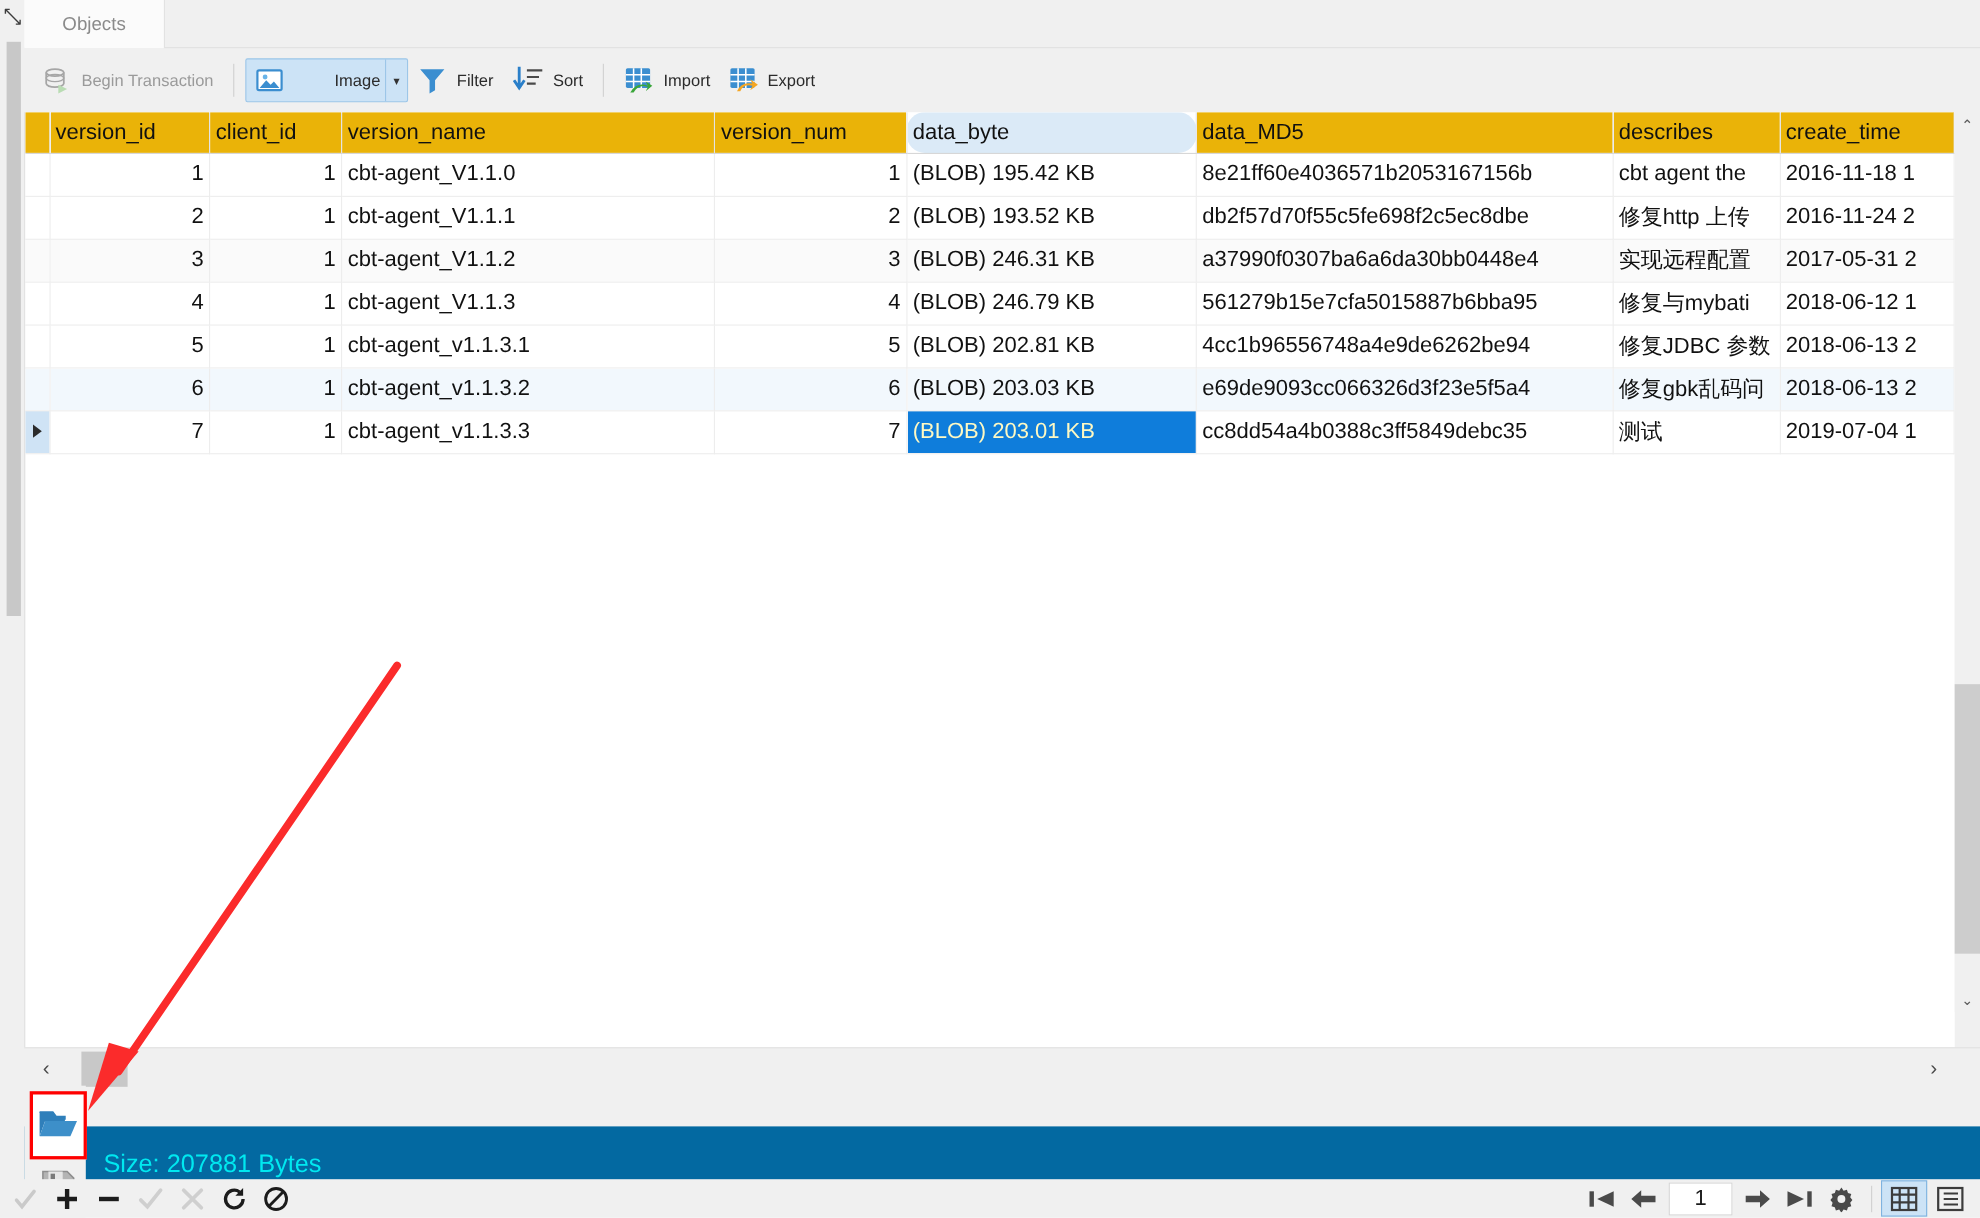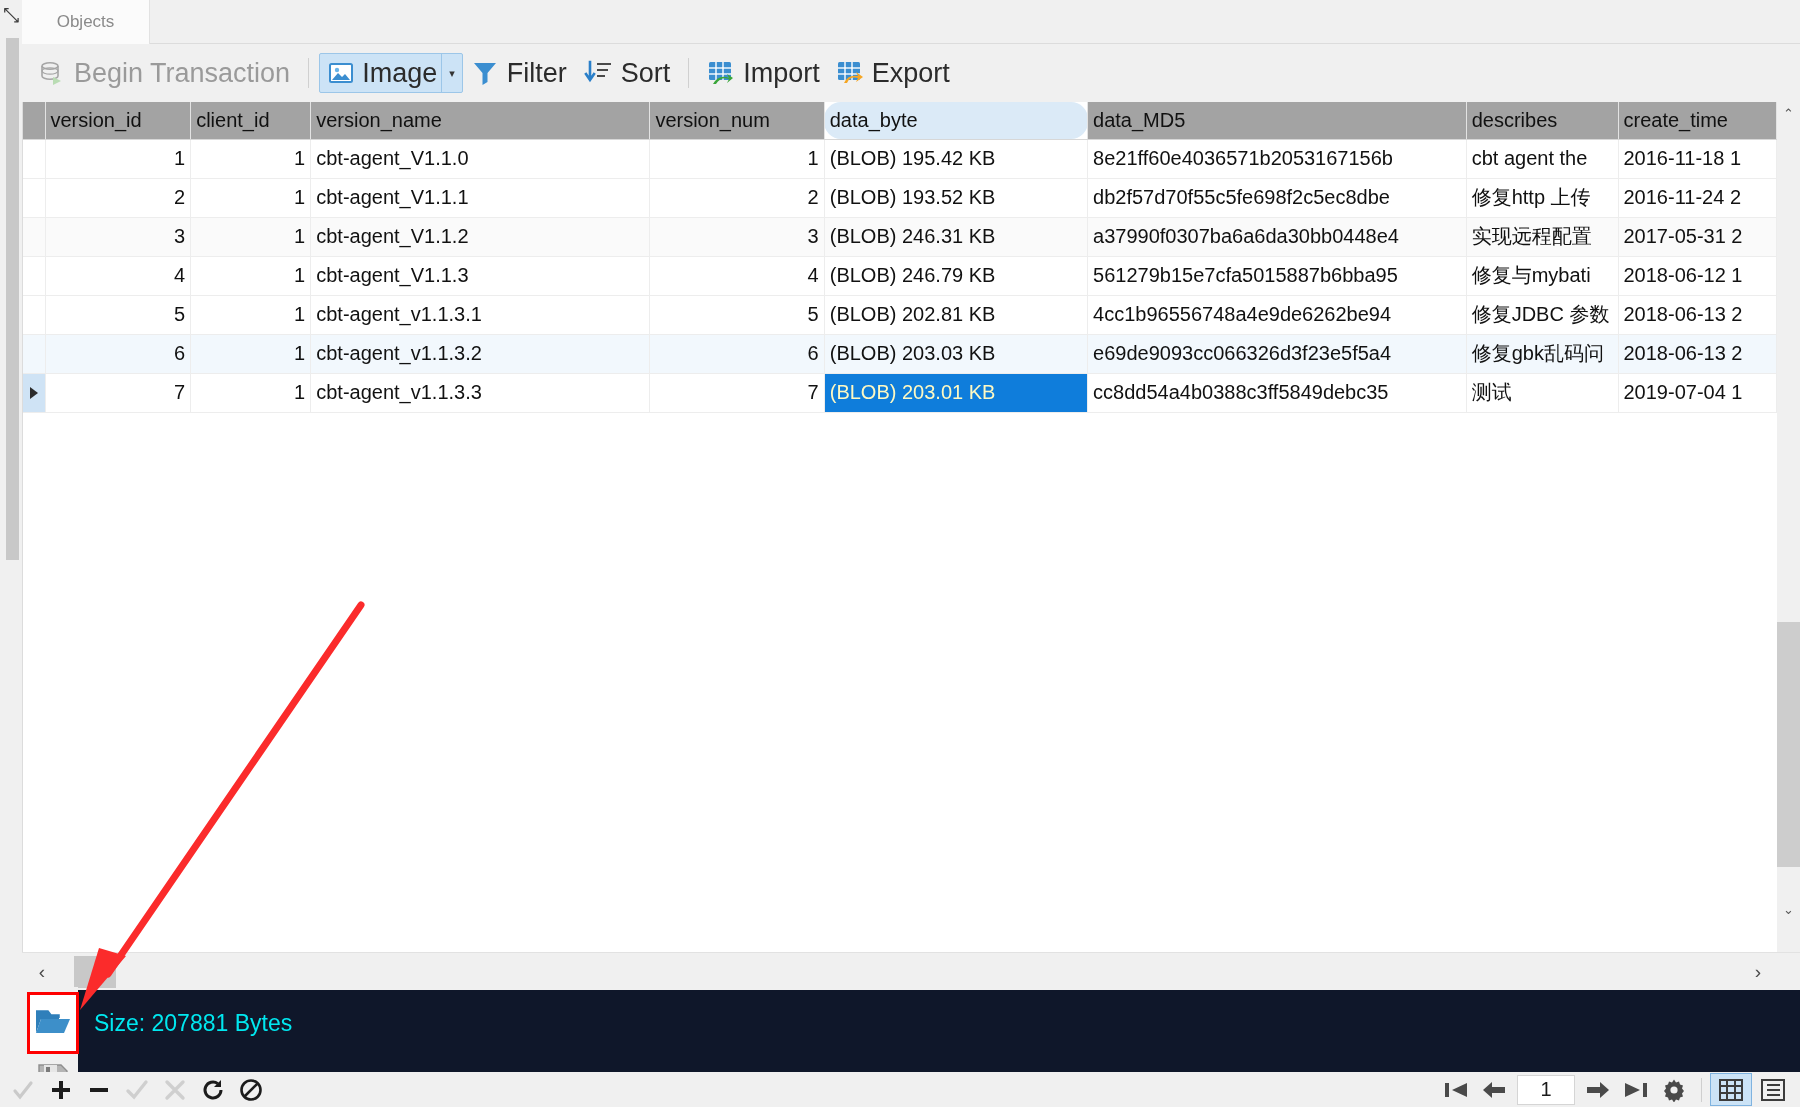--- a/index.html
+++ b/index.html
@@ -65,36 +65,36 @@
   .toolbar {
     position: absolute; left: 22px; top: 44px;
     width: 1778px; height: 58px;
     background: #f0f0f0;
     display: flex; align-items: center;
     padding-left: 8px;
   }
   .tb-item {
     display: flex; align-items: center;
     height: 40px; padding: 0 8px;
-    font-size: 27px; color: #2b2b2b;
+    font-size: 15px; color: #2b2b2b;
     white-space: nowrap;
   }
   .tb-item.disabled { color: #9a9a9a; }
   .tb-item .glyph { margin-right: 8px; display: flex; align-items: center; }
   .tb-sep {
     width: 1px; height: 30px; background: #d0d0d0; margin: 0 10px;
   }
   .tb-toggle {
     background: #cce3f6;
     border: 1px solid #9cc6e8;
     border-radius: 2px;
     display: flex; align-items: center;
     height: 40px;
   }
-  .tb-toggle .tb-item { padding-right: 4px; }
+  .tb-toggle .tb-item { padding-right: 4px; gap: 38px; }
   .tb-caret {
     border-left: 1px solid #9cc6e8;
     height: 38px; display: flex; align-items: center;
     padding: 0 7px; font-size: 11px; color: #333;
   }
 
   
   .gridwrap {
     position: absolute; left: 22px; top: 102px;
     width: 1755px; height: 850px;
@@ -103,21 +103,21 @@
     overflow: hidden;
   }
   table.grid {
     border-collapse: collapse;
     table-layout: fixed;
     font-size: 20px;
     color: #111;
   }
   table.grid th {
     height: 37px;
-    background: #a3a3a3;
+    background: #eab308;
     border-right: 1px solid #e3e3e3;
     border-bottom: 1px solid #d7d7d7;
     font-weight: normal;
     text-align: left;
     padding: 0 5px;
     white-space: nowrap;
     overflow: hidden;
     font-size: 20px;
   }
   table.grid th.sel-col { background: #dbeaf7; border-radius: 17px; }
@@ -184,23 +184,23 @@
     color: #4a4a4a; font-size: 19px;
   }
   .hscroll .hthumb {
     position: absolute; left: 52px; top: 3px;
     width: 42px; height: 32px;
     background: #c8c8c8;
   }
 
   
   .blobpanel {
-    position: absolute; left: 22px; top: 990px;
+    position: absolute; left: 22px; top: 1024px;
     width: 1778px; height: 82px;
-    background: #0f172a;
+    background: #0369a1;
   }
   .blob-size-text {
     position: absolute; left: 72px; top: 20px;
     color: #00e8f0; font-size: 23px;
   }
   .blob-btn-col {
     position: absolute; left: 22px; top: 987px;
     width: 56px; height: 120px;
     background: #f0f0f0;
   }

